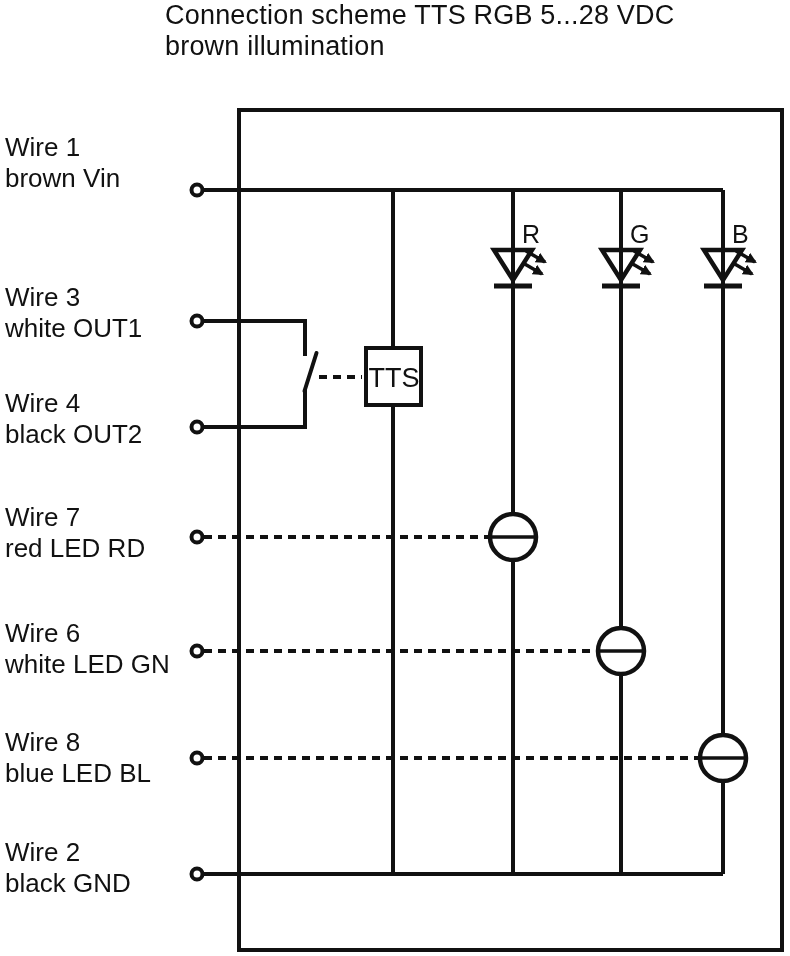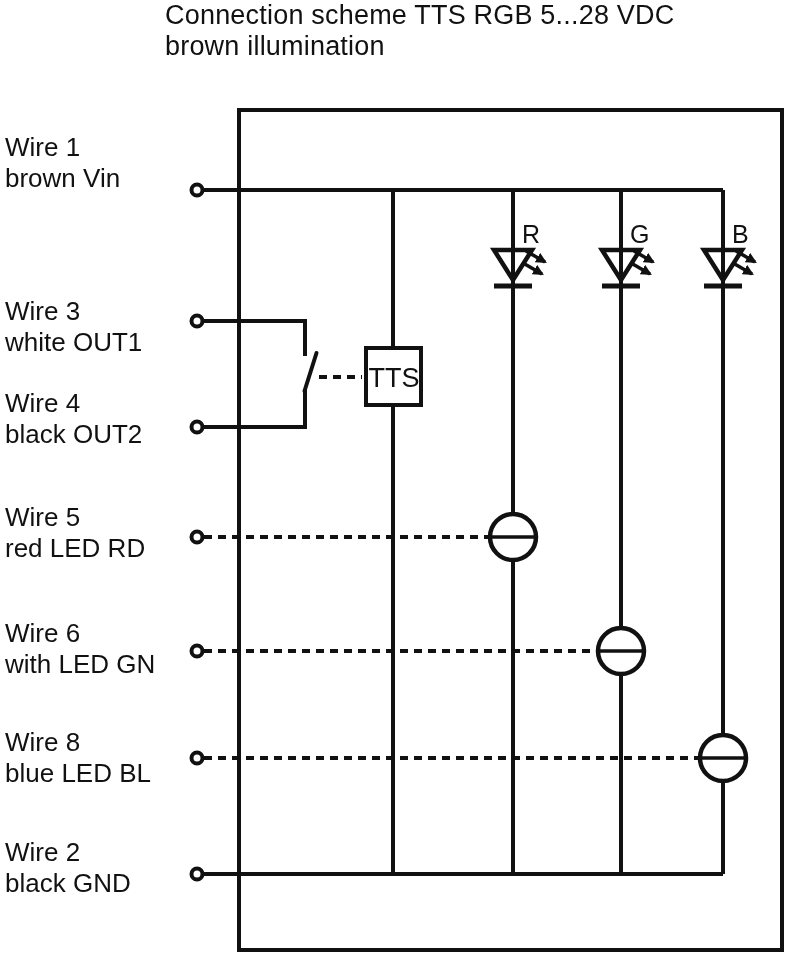--- a/index.html
+++ b/index.html
@@ -61,35 +61,35 @@
 
   <div class="title">
     <div>Connection scheme TTS RGB 5...28 VDC</div>
     <div>brown illumination</div>
   </div>
 
   <div class="wire-label" style="top:132px">
     <div>Wire 1</div>
     <div>brown Vin</div>
   </div>
-  <div class="wire-label" style="top:296px">
+  <div class="wire-label" style="top:282px">
     <div>Wire 3</div>
     <div>white OUT1</div>
   </div>
   <div class="wire-label" style="top:388px">
     <div>Wire 4</div>
     <div>black OUT2</div>
   </div>
   <div class="wire-label" style="top:502px">
-    <div>Wire 5</div>
+    <div>Wire 7</div>
     <div>red LED RD</div>
   </div>
   <div class="wire-label" style="top:618px">
     <div>Wire 6</div>
-    <div>with LED GN</div>
+    <div>white LED GN</div>
   </div>
   <div class="wire-label" style="top:727px">
     <div>Wire 8</div>
     <div>blue LED BL</div>
   </div>
   <div class="wire-label" style="top:837px">
     <div>Wire 2</div>
     <div>black GND</div>
   </div>
 

